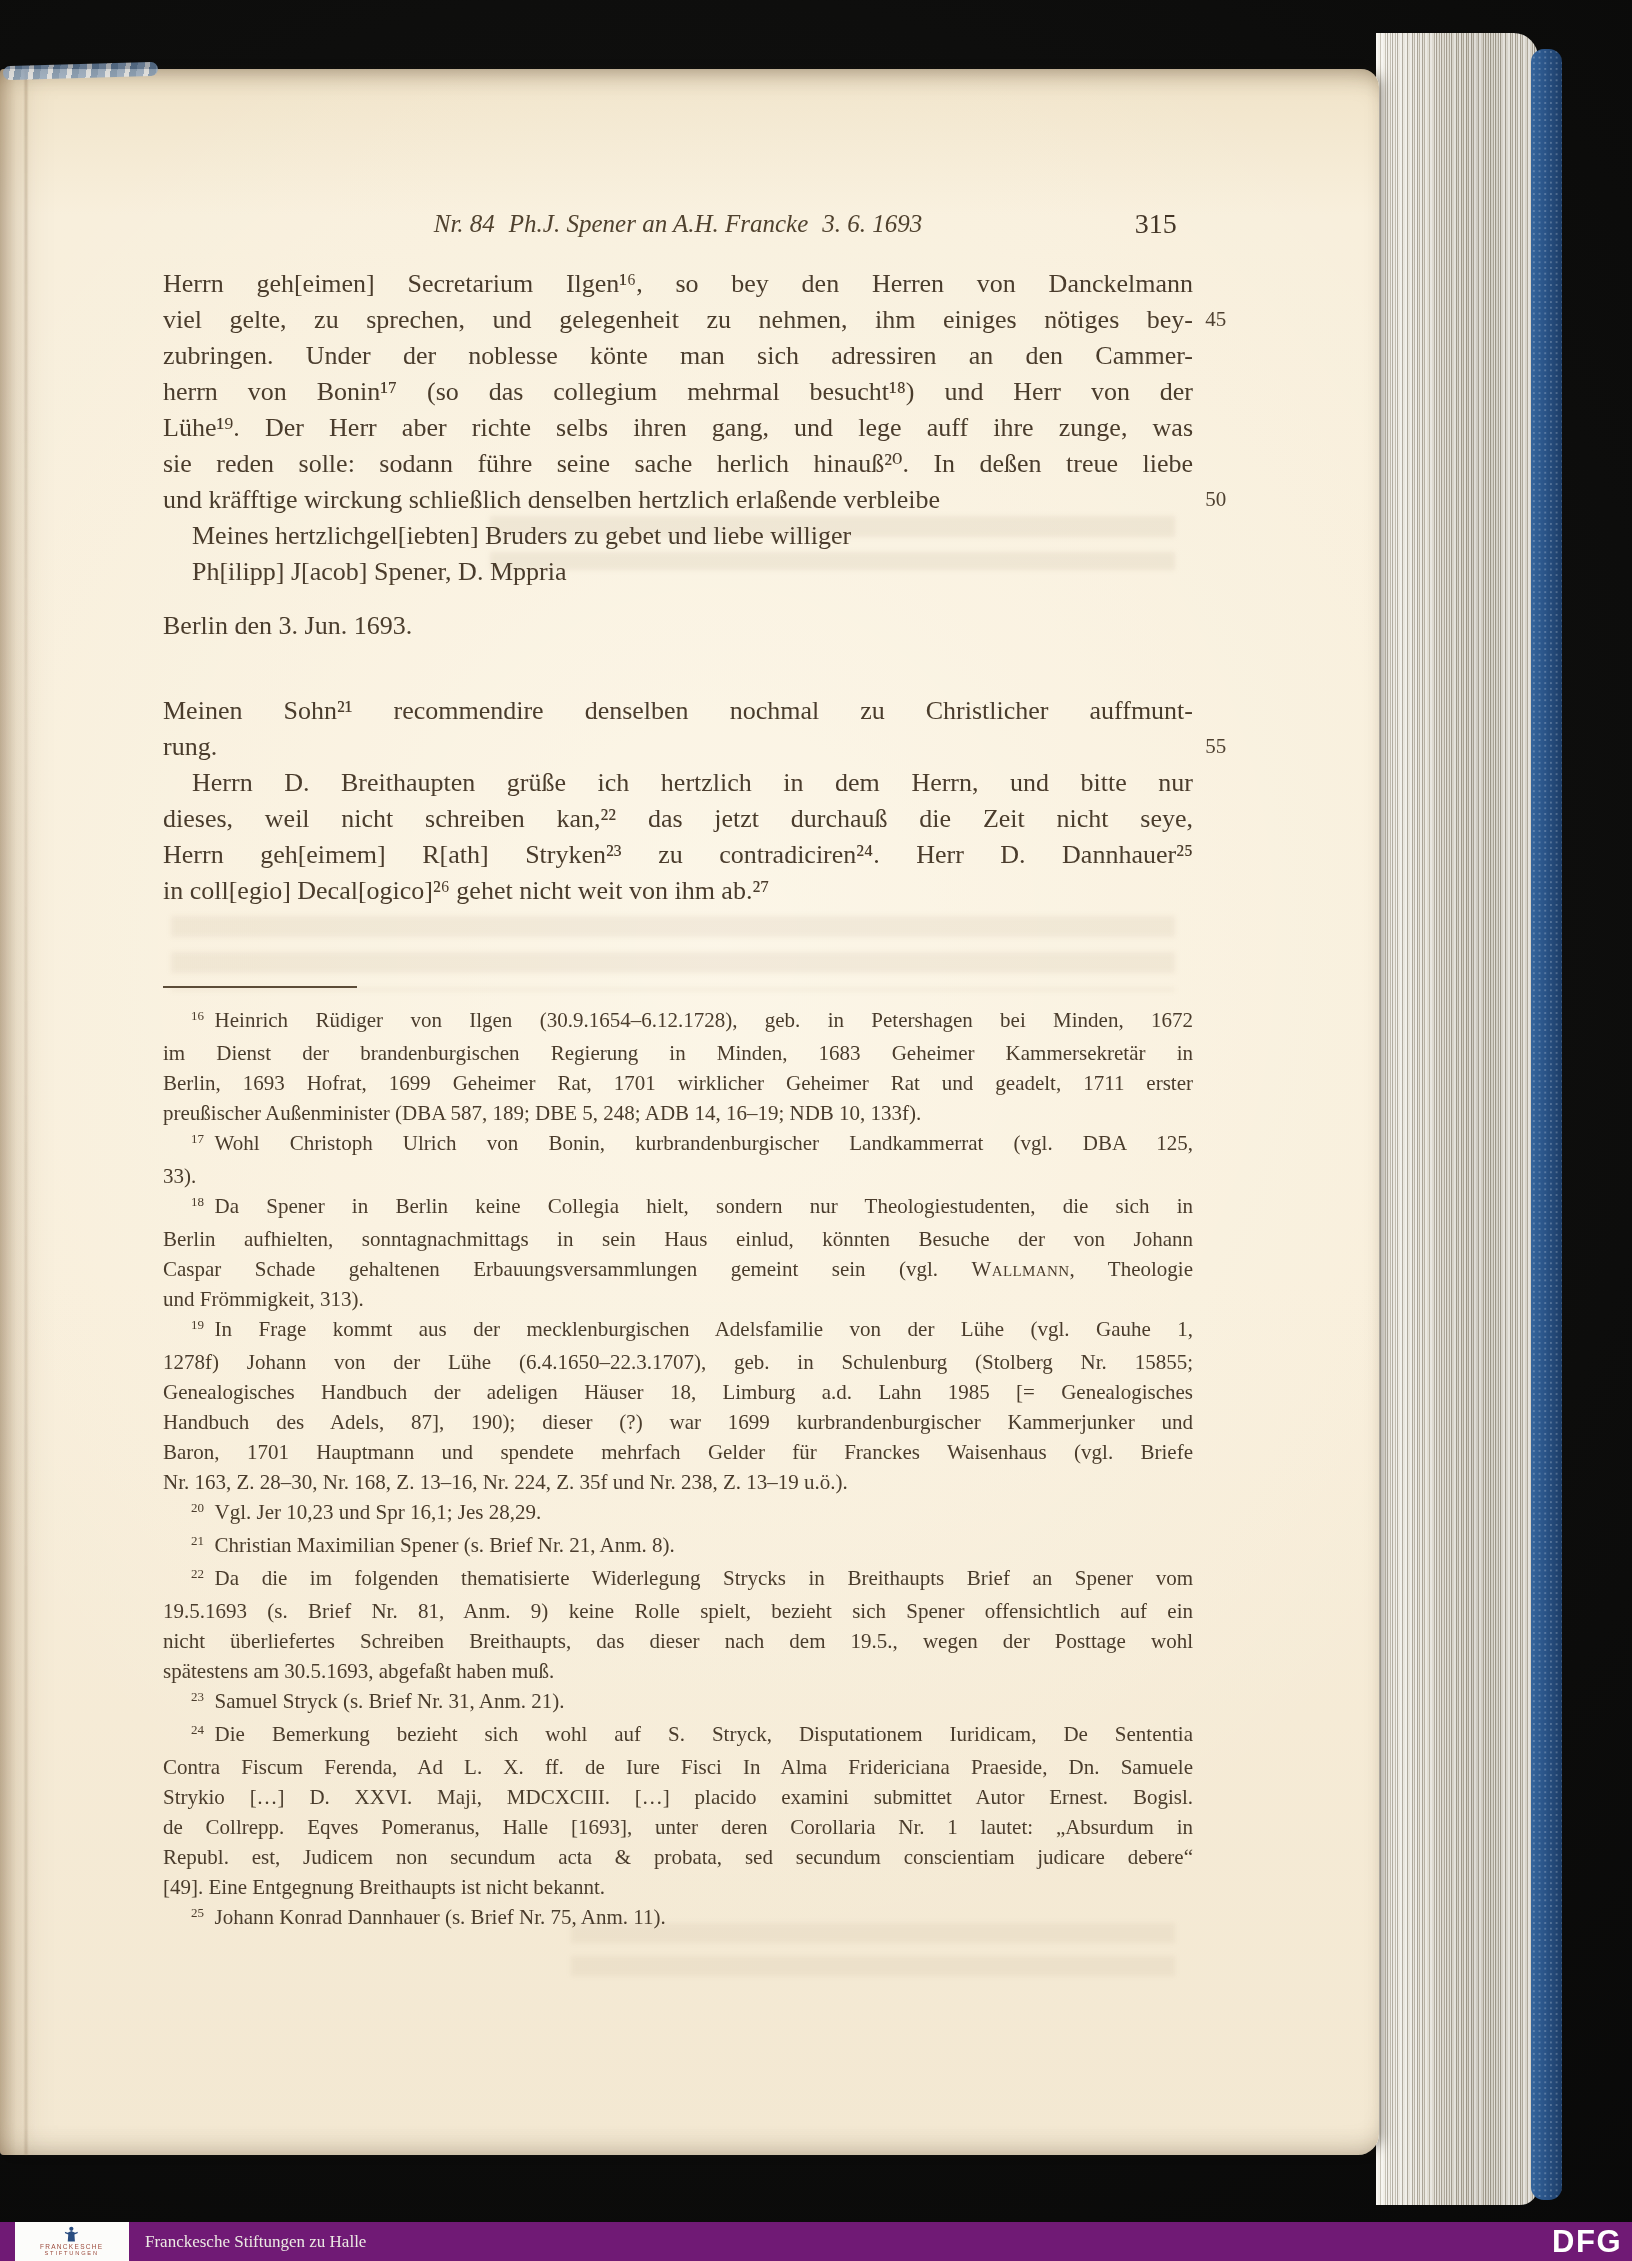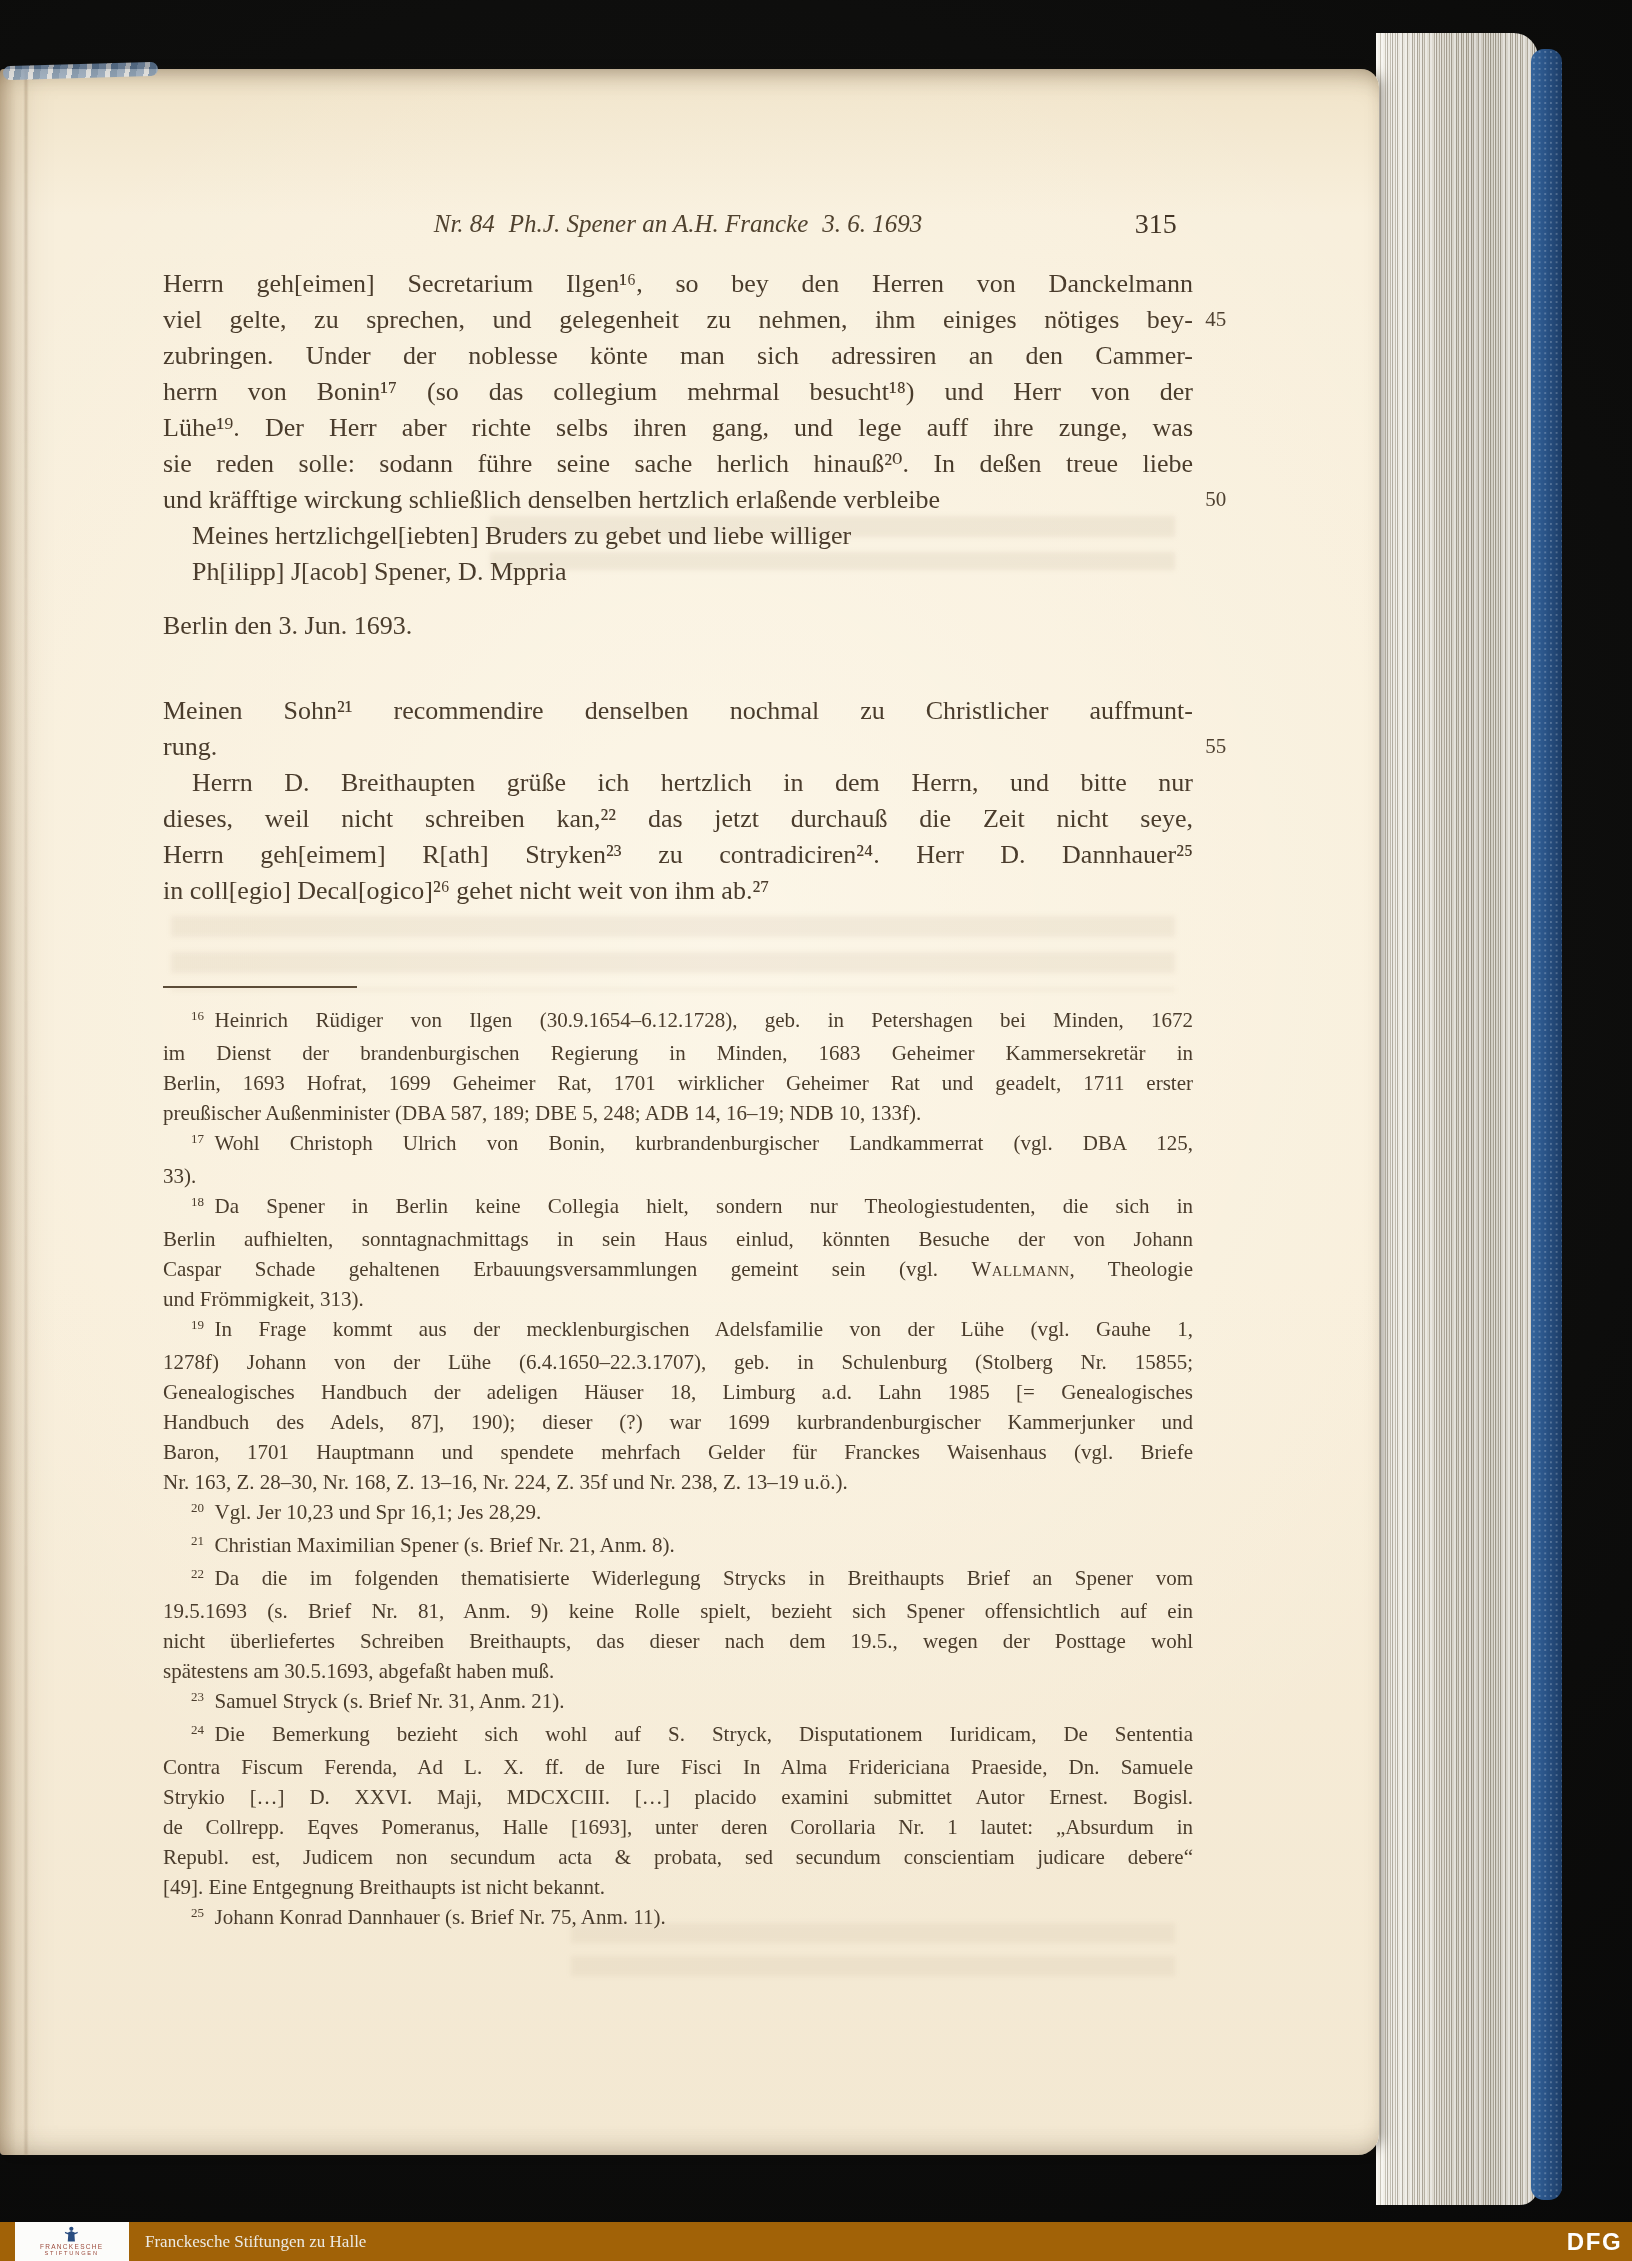--- a/index.html
+++ b/index.html
@@ -73,36 +73,36 @@
   .fline { font-size:21px; line-height:30px; }
   .just  { text-align:justify; text-align-last:justify; }
   .ind   { text-indent:29px; }
   .find  { text-indent:28px; }
   .mnum  { position:absolute; left:calc(100% + 12.2px); top:3.3px; font-size:21px; line-height:29px; color:#4f4131; }
   sup.fnum { font-size:0.62em; vertical-align:baseline; position:relative; top:-0.5em; margin-right:10.6px; }
   .sc { font-variant:small-caps; letter-spacing:0.4px; }
   .fnrule { width:194px; height:1.6px; background:#5c4c38; margin:77px 0 17px 0; }
 
   
-  .footer-bar { position:absolute; left:0; top:2222px; width:1632px; height:39px; background:#a16207; }
+  .footer-bar { position:absolute; left:0; top:2222px; width:1632px; height:39px; background:#701a75; }
   .inst-box {
     position:absolute; left:14.7px; top:0; width:114px; height:39px; background:#fcfcfa;
     display:flex; flex-direction:column; align-items:center; justify-content:center;
     font-family:"Liberation Sans",sans-serif;
   }
   .inst-box svg { display:block; margin-bottom:0.8px; }
   .cap1 { font-size:6.5px; letter-spacing:1.3px; color:#9c4a3c; line-height:7.3px; }
   .cap2 { font-size:5.7px; letter-spacing:1.8px; color:#9c4a3c; line-height:6.5px; }
   .inst-name {
     position:absolute; left:145px; top:50%; transform:translateY(-50%);
     font-family:"Liberation Serif","DejaVu Serif",serif; font-size:17px; color:#eceae4;
   }
   .dfg {
     position:absolute; right:9.8px; top:50%; transform:translateY(-50%);
-    font-family:"Liberation Sans",sans-serif; font-weight:800; font-size:24px;
+    font-family:"Liberation Sans",sans-serif; font-weight:800; font-size:31px;
     letter-spacing:1.6px; color:#ffffff;
   }
   .vignette {
     position:absolute; left:0; top:0; width:1632px; height:2222px; pointer-events:none;
     background:radial-gradient(135% 120% at 45% 45%, rgba(0,0,0,0) 62%, rgba(0,0,0,.28) 100%);
   }
 </style>
 </head>
 <body>
 

